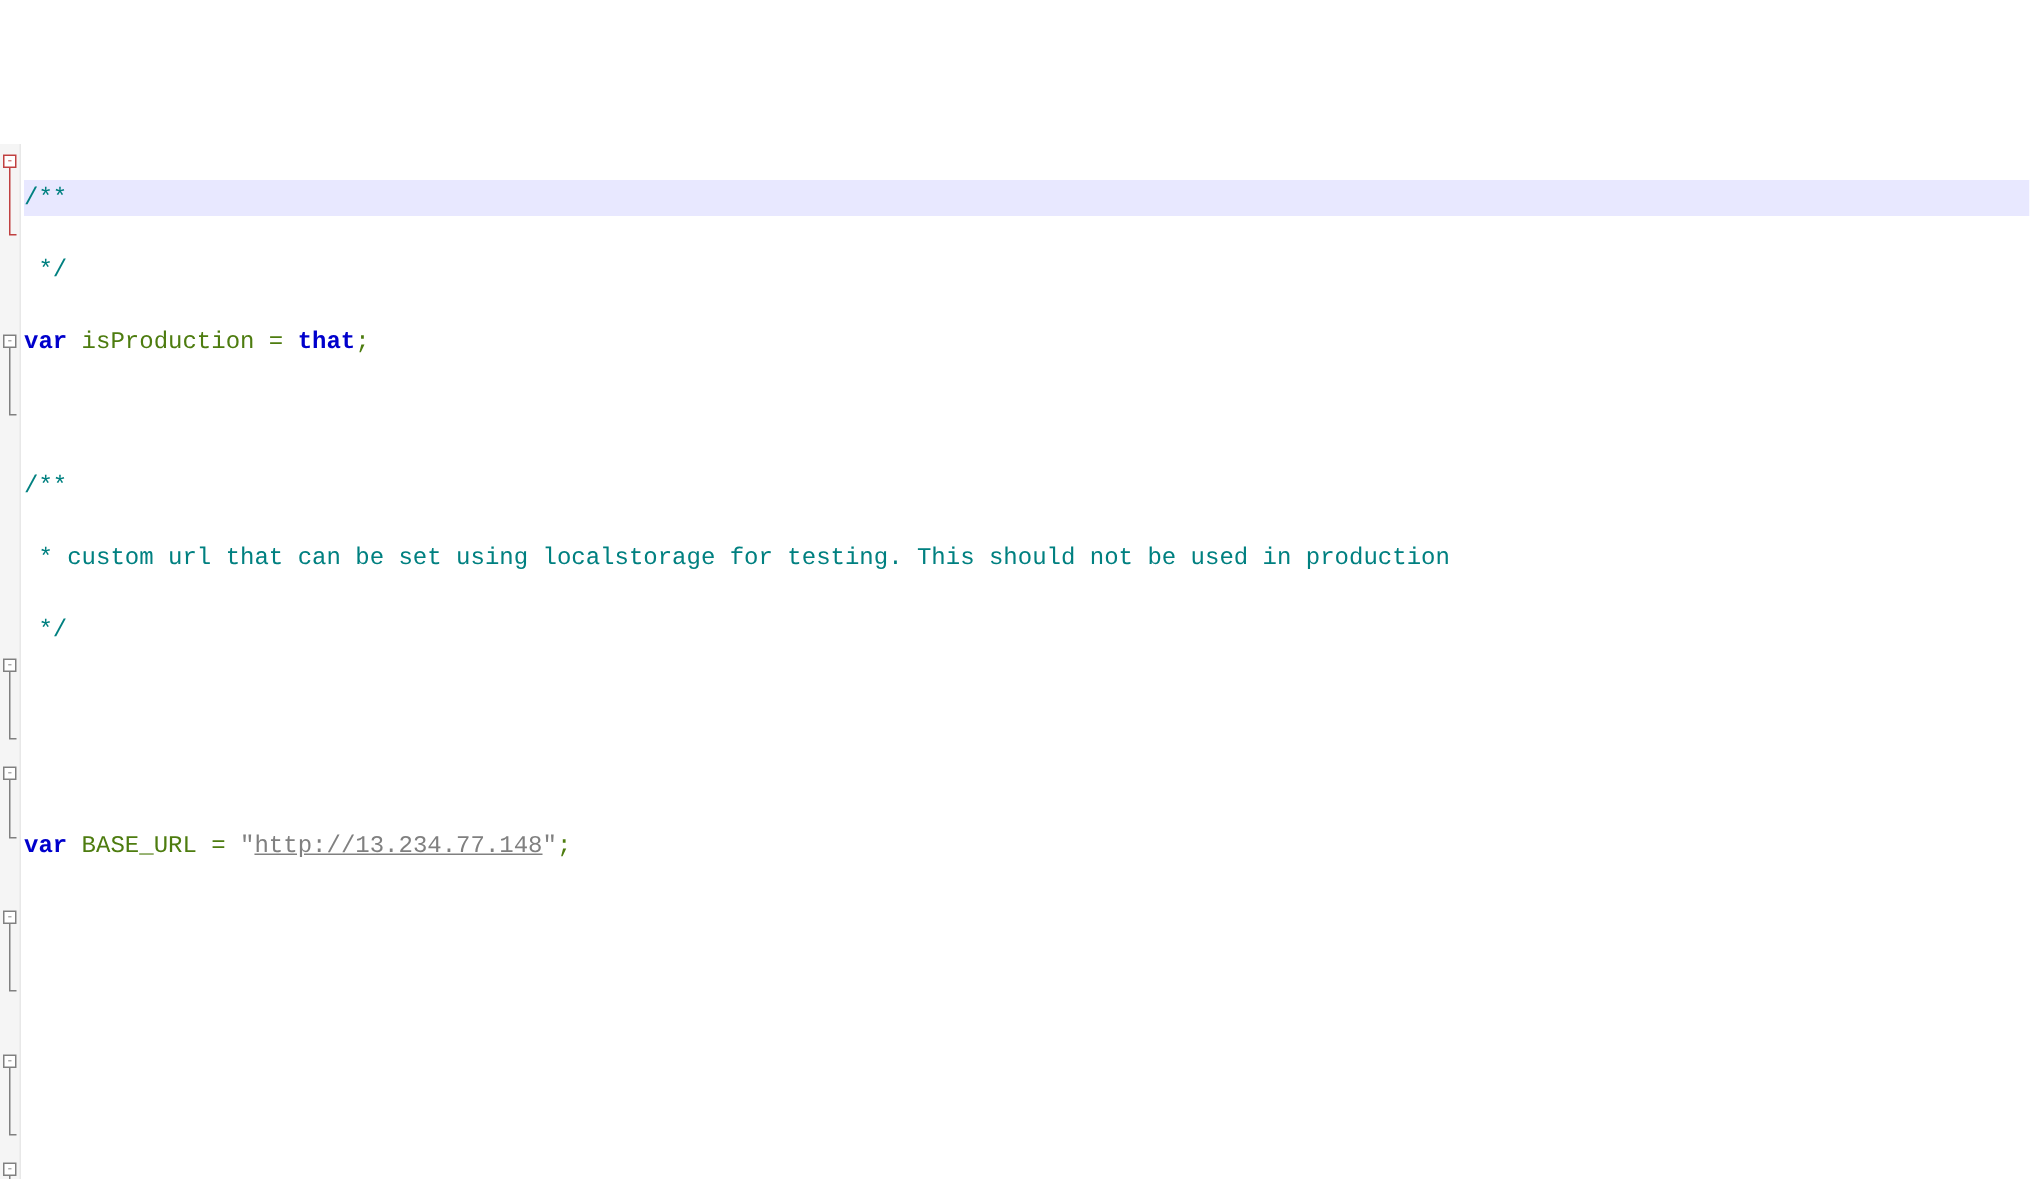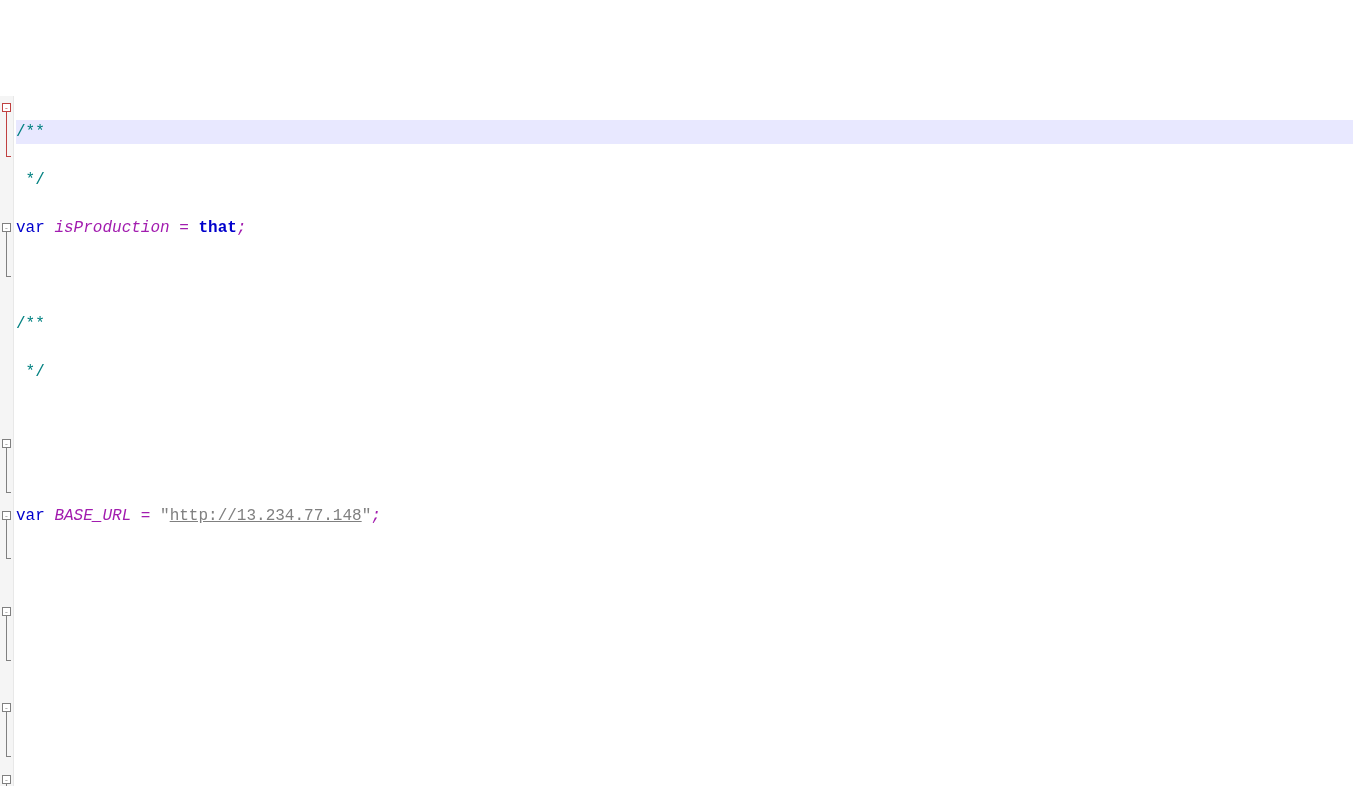--- a/index.html
+++ b/index.html
@@ -52,26 +52,26 @@
     width: 5px;
     height: 1px;
     background: #808080;
   }
   .code {
     flex: 1;
     padding-left: 2px;
   }
   .line { height: 24px; }
   .line.highlight { background: #e8e8ff; }
-  .kw { color: #0000cc; font-weight: normal; }
+  .kw { color: #0000cc; font-weight: bold; }
   .comment { color: #008080; }
   .string { color: #808080; }
   .string-url { color: #808080; text-decoration: underline; }
   .bool { color: #0000cc; font-weight: bold; }
-  .ident { color: #a21caf; font-style: italic; }
+  .ident { color: #4d7c0f; }
 </style>
 </head>
 <body>
 
 
 
 <div class="editor">
   <div class="gutter">
     <div class="fold-marker" style="top:7px;border-color:#c04040;color:#c04040;">-</div>
     <div class="fold-line red" style="top:16px;height:44px;"></div>
@@ -101,20 +101,21 @@
     <div class="fold-line" style="top:688px;height:86px;"></div>
     
   </div>
 
   <div class="code">
 <div class="line highlight"><span class="comment">/**</span></div>
 <div class="line"><span class="comment"> */</span></div>
 <div class="line"><span class="kw">var</span><span class="ident"> isProduction = </span><span class="bool">that</span><span class="ident">;</span></div>
 <div class="line"></div>
 <div class="line"><span class="comment">/**</span></div>
+<div class="line"><span class="comment"> * custom url that can be set using localstorage for testing. This should not be used in production</span></div>
 <div class="line"><span class="comment"> */</span></div>
 <div class="line"></div>
 <div class="line"></div>
 <div class="line"><span class="kw">var</span><span class="ident"> BASE_URL = </span><span class="string">"</span><span class="string-url">http://13.234.77.148</span><span class="string">"</span><span class="ident">;</span></div>
 <div class="line"></div>
 <div class="line"></div>
 
 
 
 

